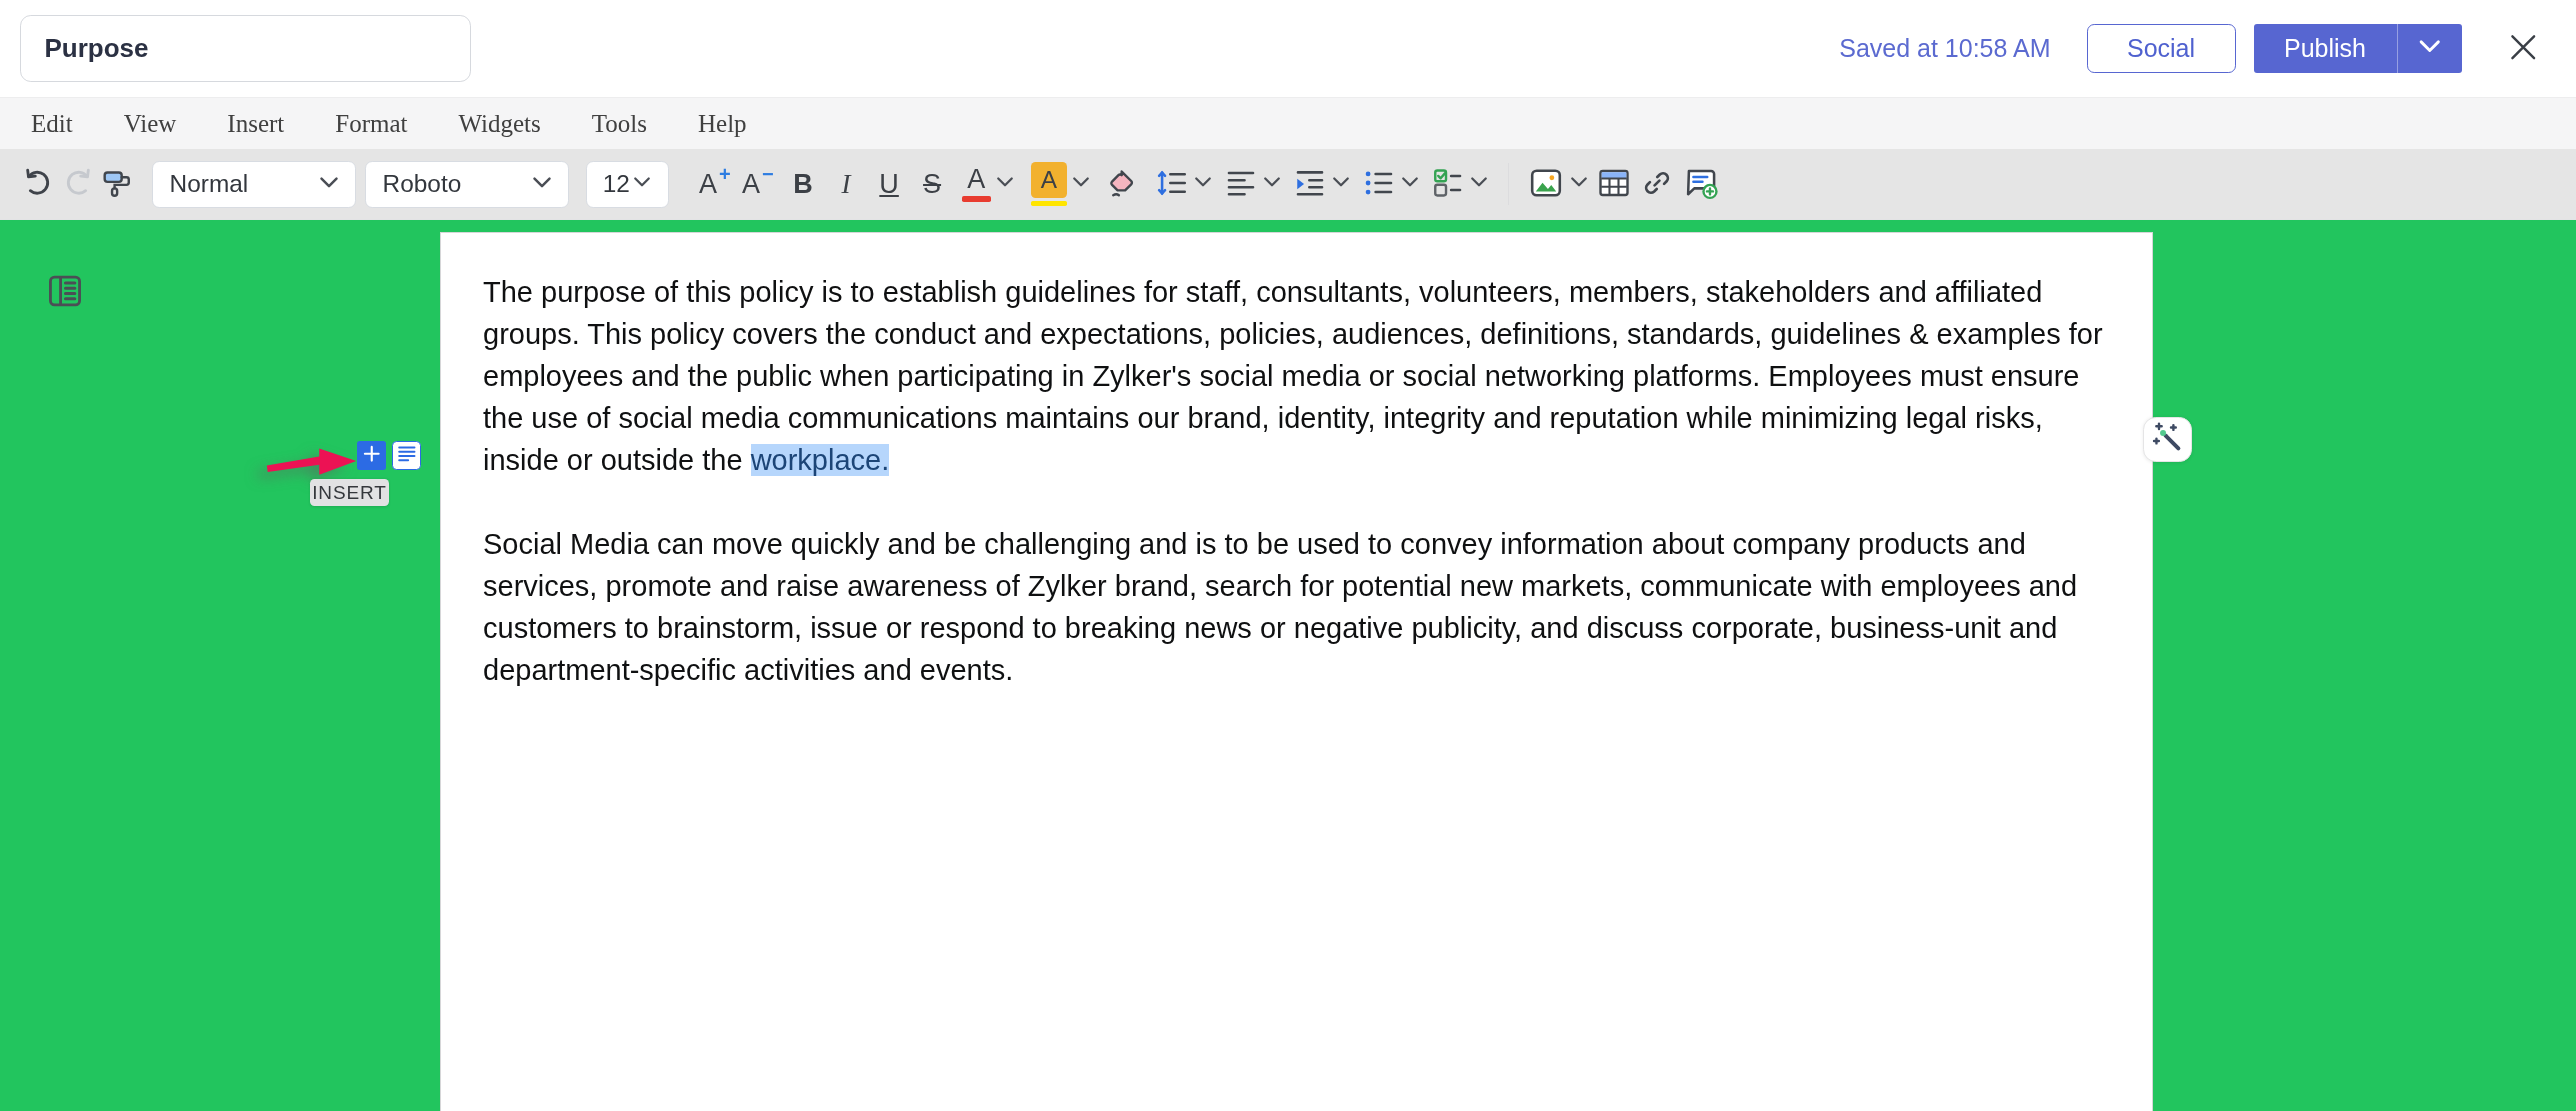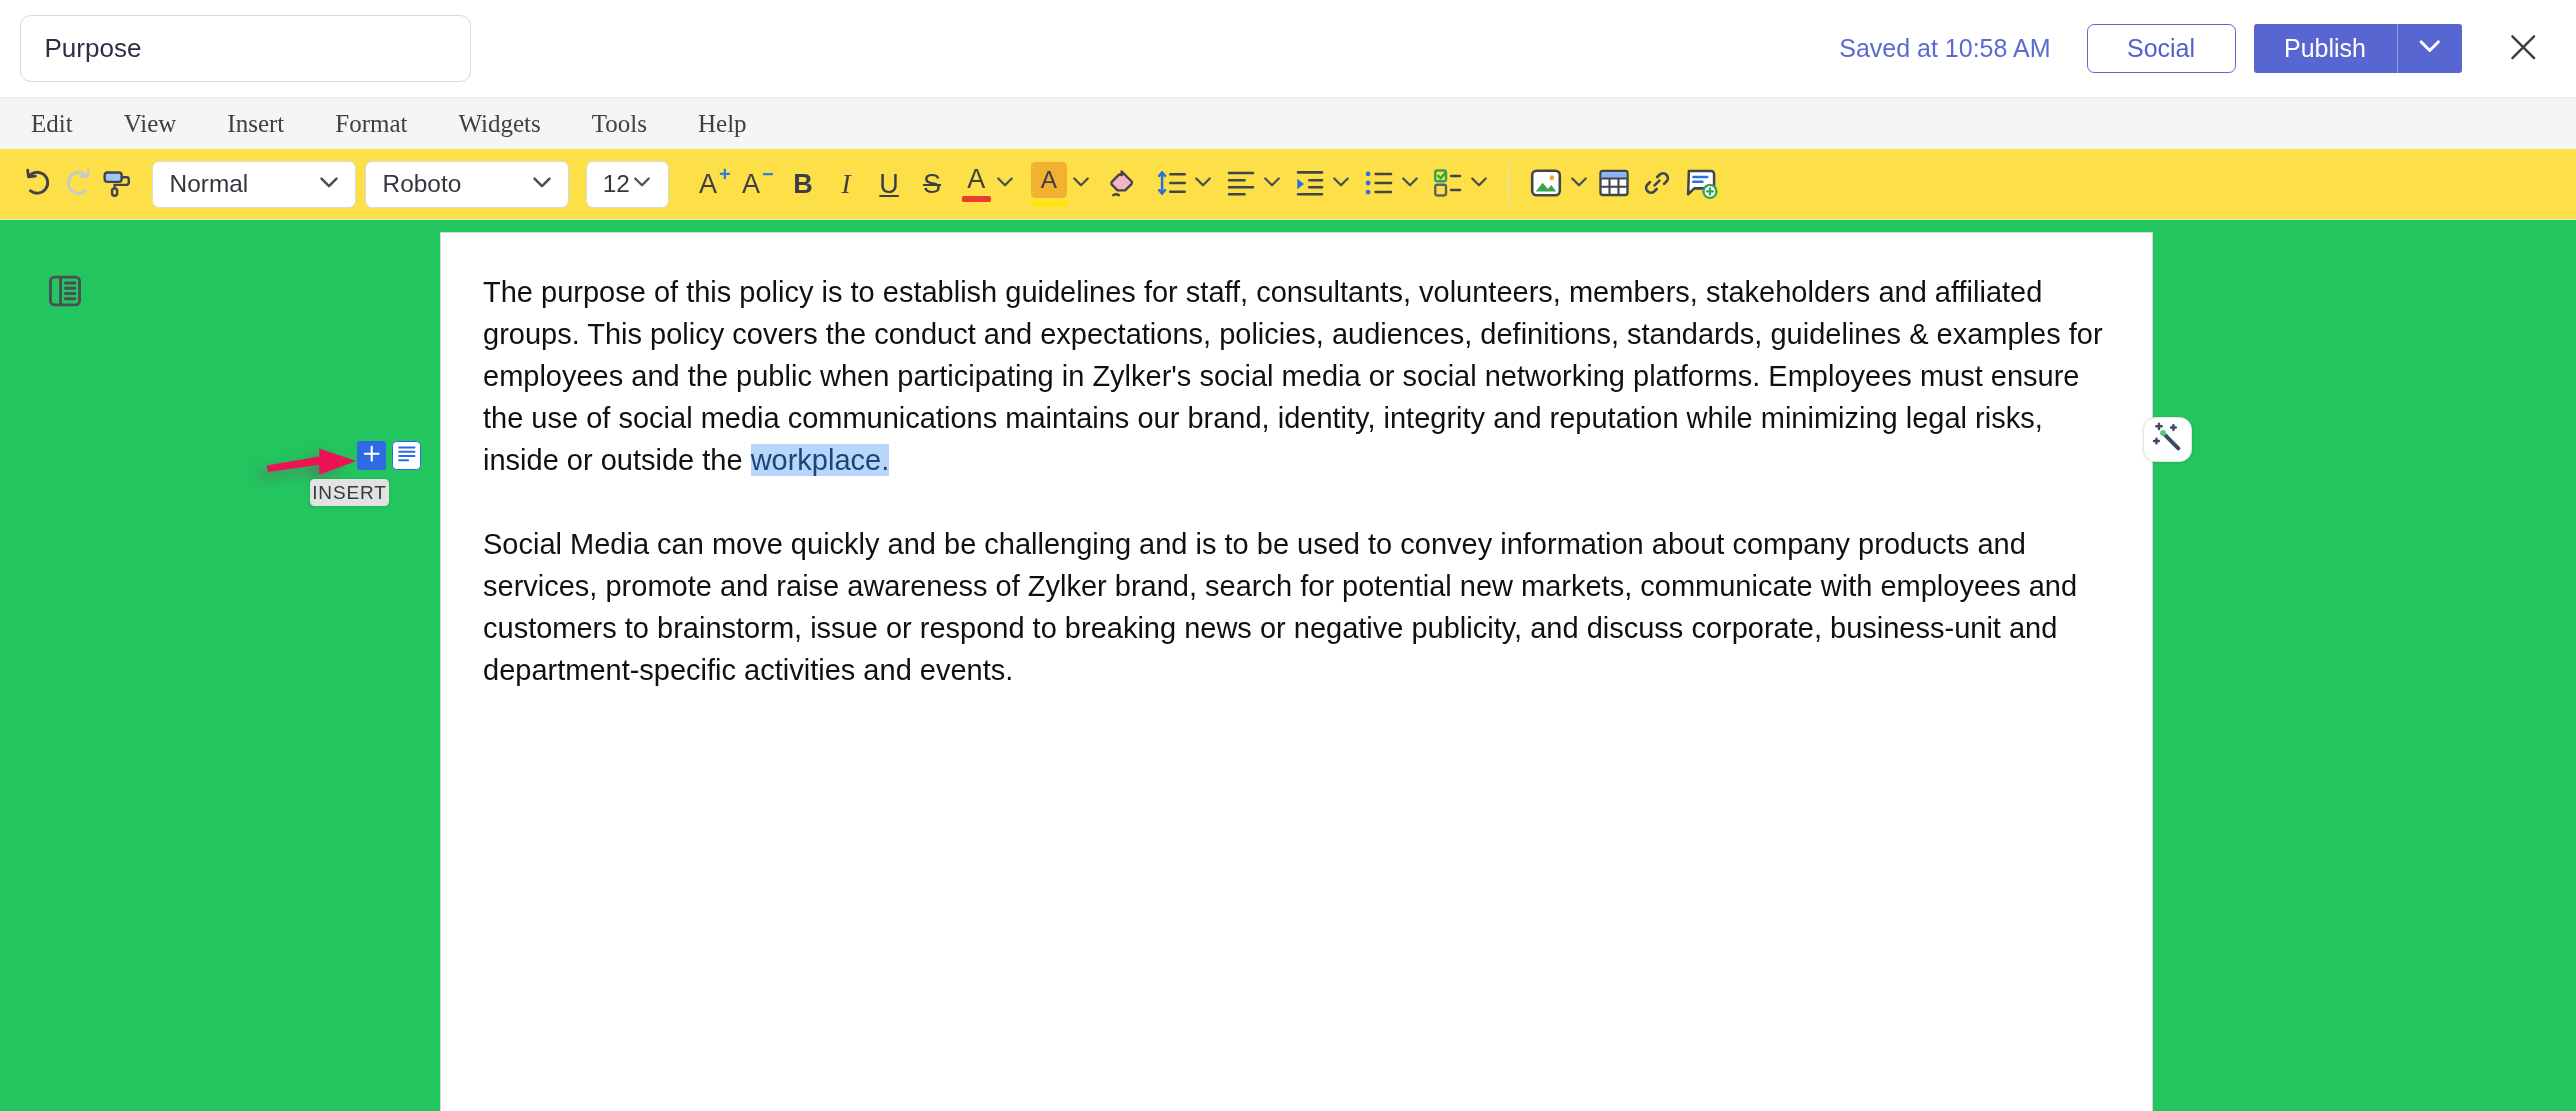--- a/index.html
+++ b/index.html
@@ -4,21 +4,21 @@
 <style>
   * { box-sizing: border-box; margin: 0; padding: 0; }
   html,body { width:2576px; height:1112px; overflow:hidden; background:#fff;
               font-family:"Liberation Sans", sans-serif; }
 
   
   .topbar { height:97px; background:#fff; display:flex; align-items:center;
             padding:0 32.5px 0 20px; }
   .title-input { width:451px; height:67px; border:0.9px solid #d6d9de; border-radius:10.8px;
                  padding:0 23.5px; font-size:26px; color:#2b3143; outline:none;
-                 font-family:"Liberation Sans",sans-serif; }
+                 font-family:"Liberation Sans",sans-serif;font-weight:bold; }
   .chapter-btn { margin-left:21.7px; height:58px; padding:0 23.5px; background:#fff;
                  border:0.9px solid #d6d9de; border-radius:10.8px; display:flex;
                  align-items:center; gap:14.4px; cursor:pointer; }
   .chapter-btn .lbl { font-size:26px; color:#2b3143; font-weight:500; }
   .spacer { flex:1; }
   .saved { font-size:25px; color:#5b6ad0; margin-right:36px; }
   .preview-btn { width:149px; height:49px; background:#fff; border:1.8px solid #5766d1;
                  border-radius:7.2px; color:#4f61cf; font-size:25px; font-weight:500;
                  display:flex; align-items:center; justify-content:center; cursor:pointer; }
   .publish-btn { margin-left:18px; height:49px; background:#5766d1; border-radius:3px;
@@ -29,21 +29,21 @@
                    border-left:0.9px solid rgba(255,255,255,.38); }
   .close-btn { margin-left:42px; width:40px; height:40px; display:flex; align-items:center;
                justify-content:center; cursor:pointer; background:none; border:none; }
 
   
   .menubar { height:52px; background:#f5f5f6; display:flex; align-items:center;
              padding-left:31px; gap:51px; border-top:0.9px solid #ededee; }
   .menu-item { font-size:25px; color:#404040; cursor:pointer;font-family:Liberation Serif, serif; }
 
   
-  .toolbar { height:71px; background:#fde047; border-bottom:0.9px solid #e3e3e5;
+  .toolbar { height:71px; background:#e5e5e5; border-bottom:0.9px solid #e3e3e5;
              display:flex; align-items:center; padding-left:18px; }
   .tbtn { min-width:43px; height:47px; display:flex; align-items:center; justify-content:center;
           background:none; border:none; cursor:pointer; gap:5.4px; }
   .tbtn.narrow { min-width:40px; }
   .letter { font-size:27px; color:#3c4046; line-height:1; font-family:"Liberation Sans",sans-serif; }
   .dd { height:47px; border:0.9px solid #d8dce2; border-radius:7.2px; background:#fff;
         display:flex; align-items:center; justify-content:space-between;
         padding:0 16.2px; cursor:pointer; }
   .dd .dd-label { font-size:24.4px; color:#33373d; }
   .sep { width:0.9px; height:42px; background:#dcdcde; margin:0 14.4px; }

